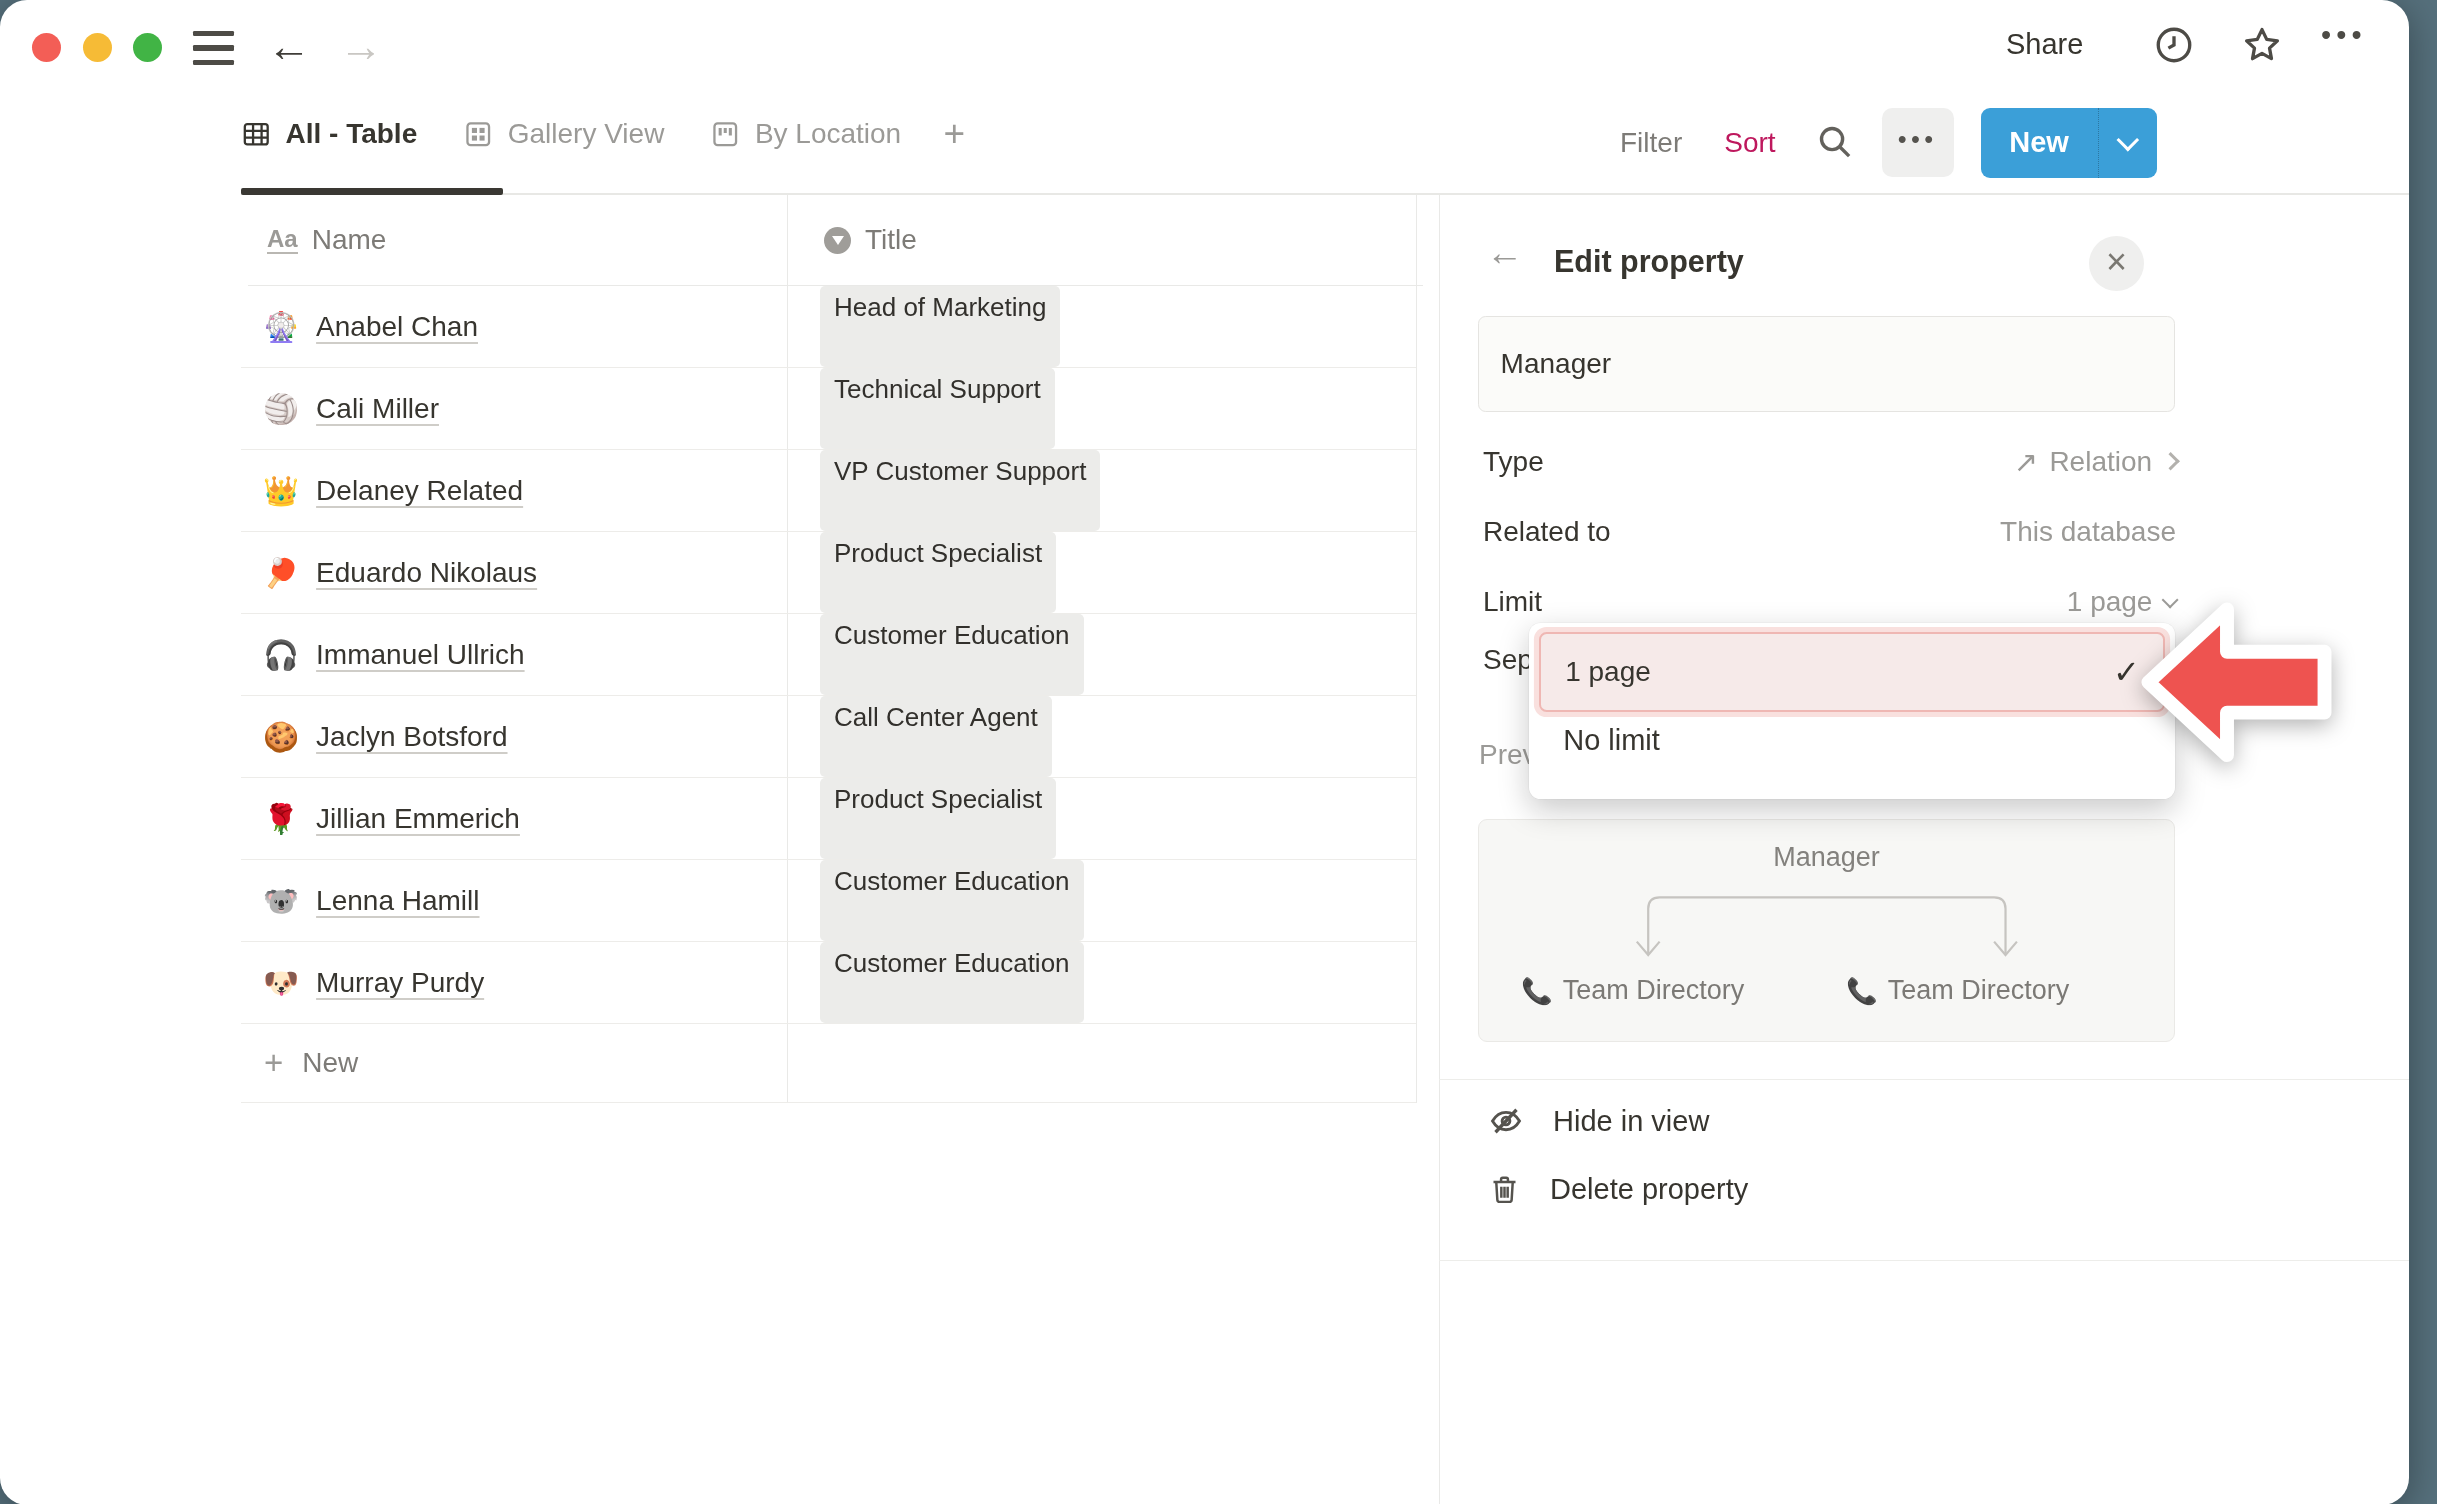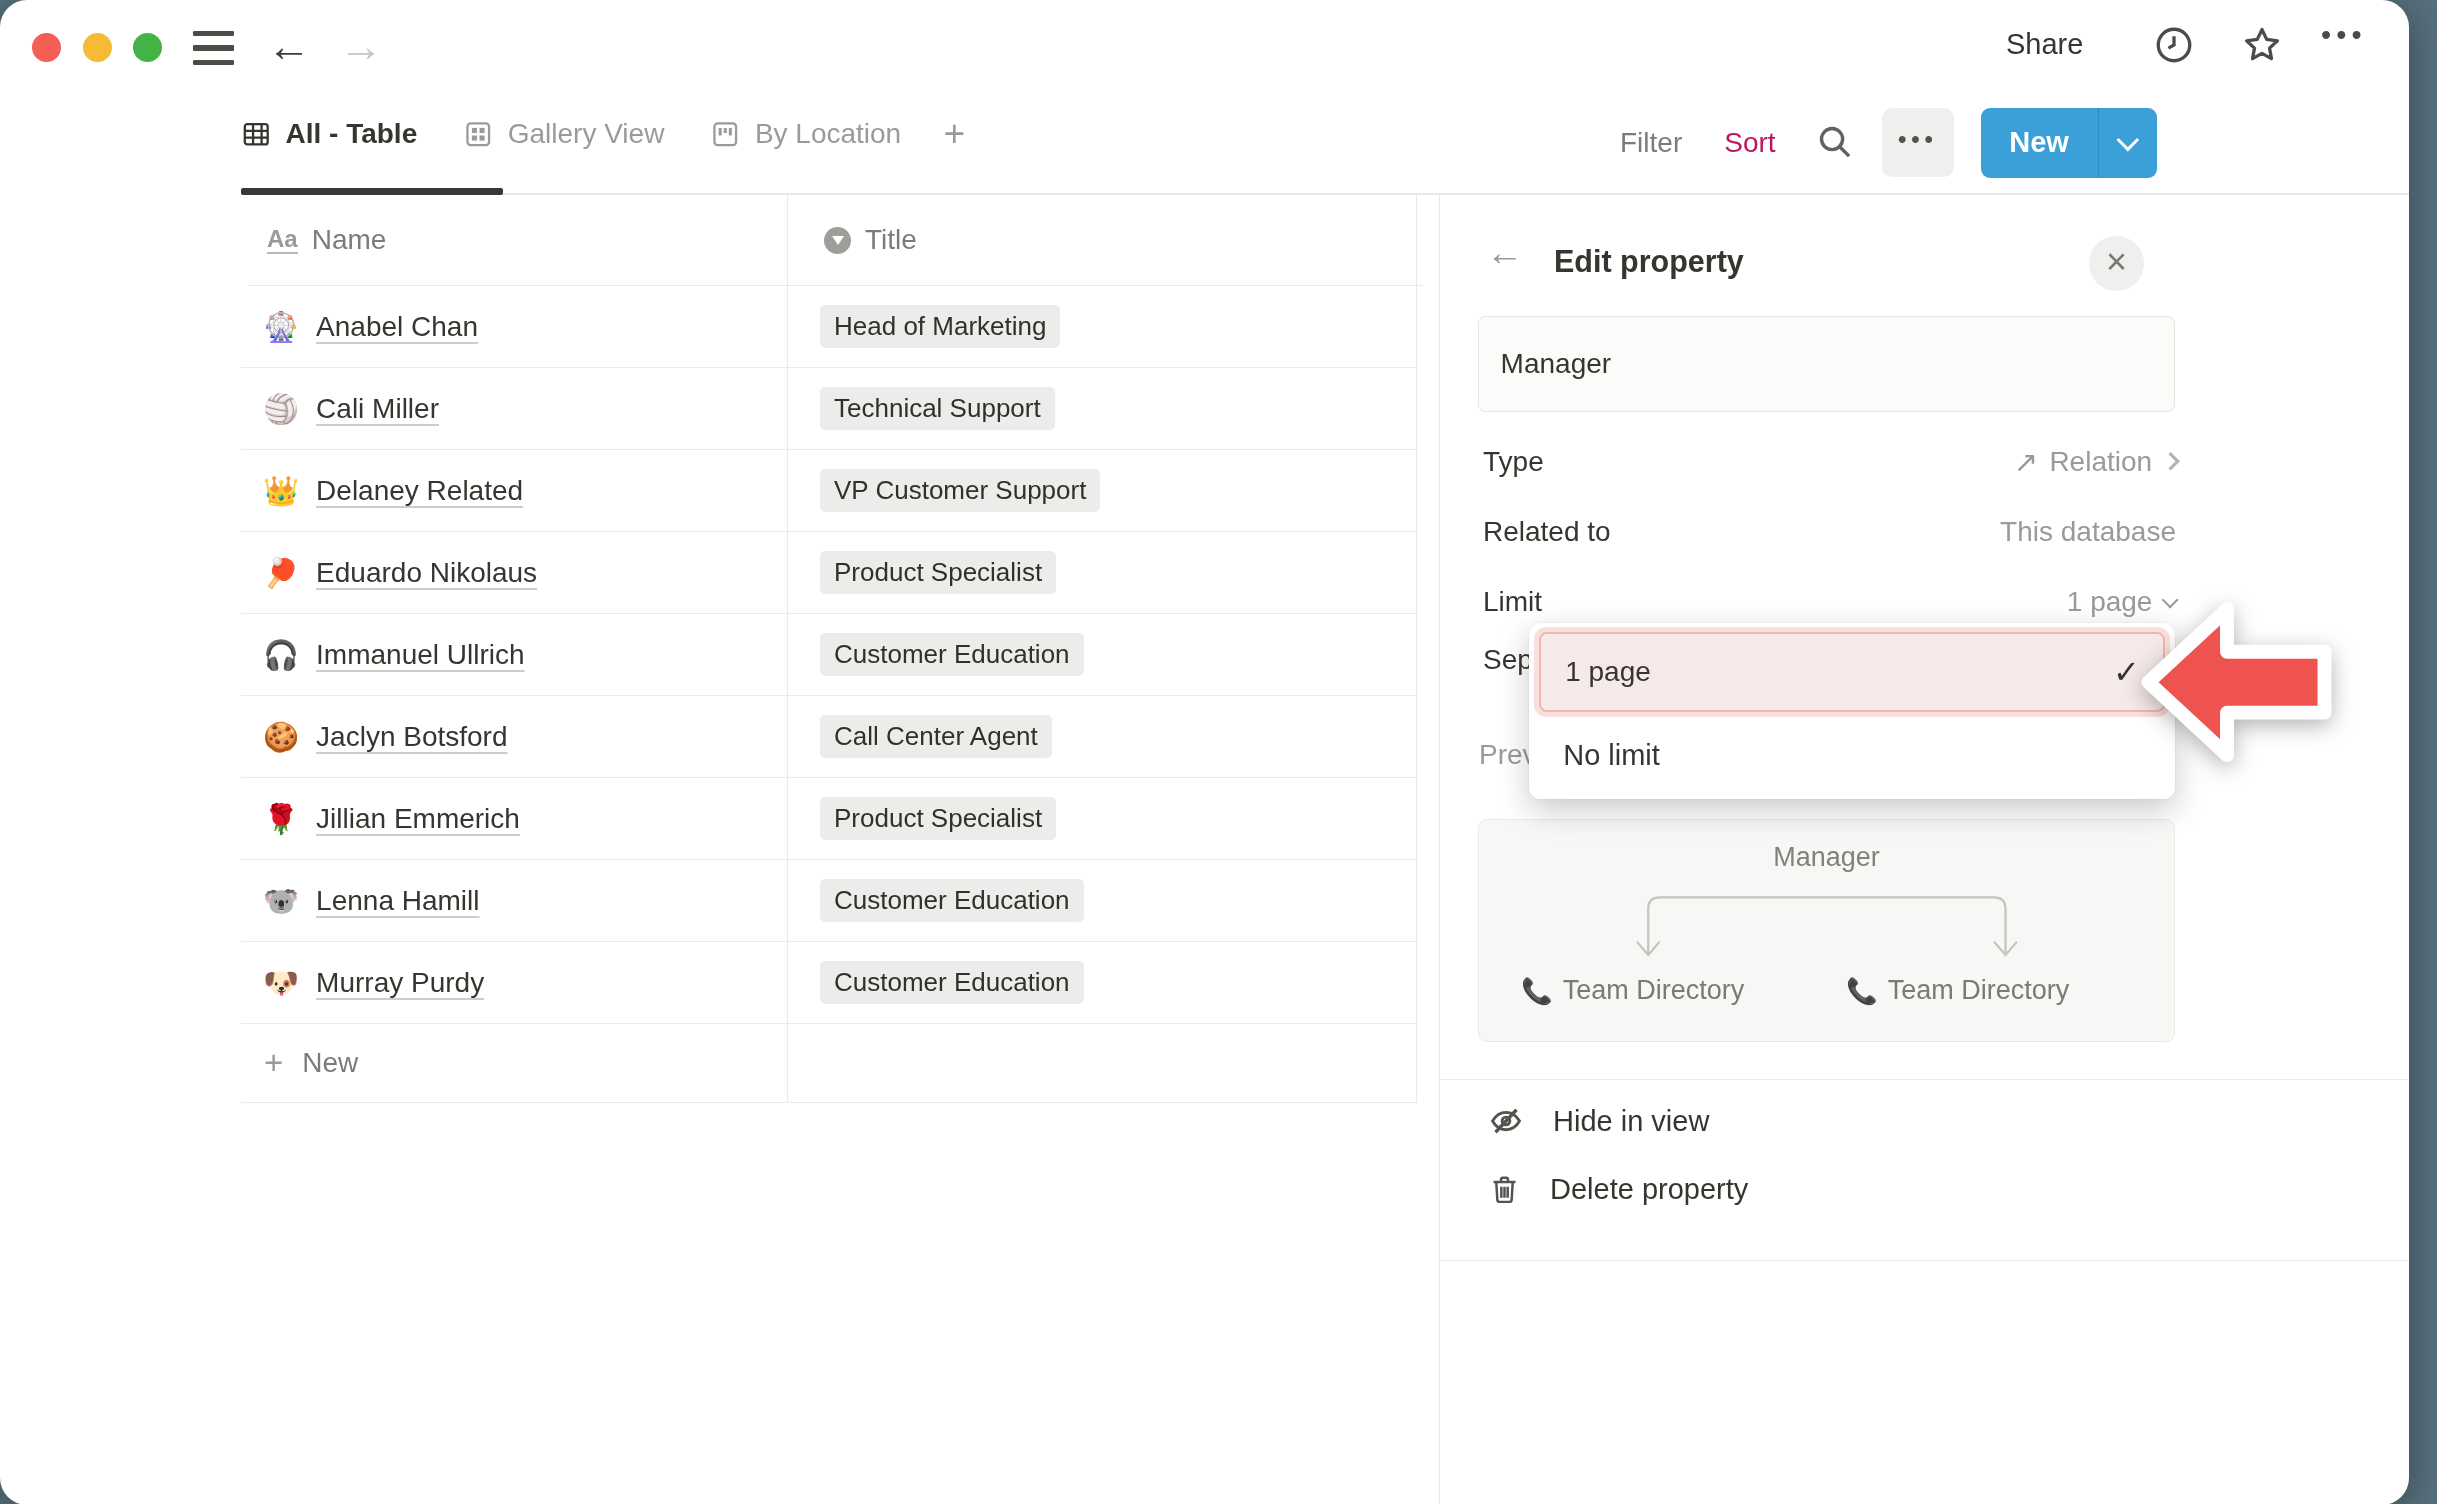--- a/index.html
+++ b/index.html
@@ -59,21 +59,21 @@
   .hcell.name{left:19px;} .hcell.title{left:576px;}
   .aa-icon{font-size:24px;color:#9b9a97;border-bottom:2.5px solid #b9b7b2;line-height:1.05;font-weight:600;}
   .select-icon{width:27px;height:27px;border-radius:50%;background:#9f9d99;display:flex;align-items:center;justify-content:center;}
   .select-icon i{width:0;height:0;border-left:6.3px solid transparent;border-right:6.3px solid transparent;border-top:9px solid #fff;display:block;margin-top:1.9px;}
 
   .rows{position:absolute;left:241px;top:286px;width:1175px;}
   .trow{position:relative;height:82px;border-bottom:1.3px solid #edece9;box-sizing:border-box;cursor:pointer;}
   .namecell{position:absolute;left:21.6px;top:0;height:100%;display:flex;align-items:center;gap:16.5px;}
   .emoji{font-size:29px;width:37px;text-align:center;}
   .pname{font-size:28px;font-weight:500;color:#37352f;text-decoration:underline;text-decoration-color:#cfcdc8;text-decoration-thickness:1.9px;text-underline-offset:6.3px;}
-  .titlecell{position:absolute;left:579px;top:0;height:100%;display:flex;align-items:center;}
+  .titlecell{position:absolute;left:579px;top:0;height:100%;display:flex;}
   .chip{background:#ececea;border-radius:5.1px;padding:6.3px 14px;font-size:26px;color:#32302c;}
   .newrow{position:relative;height:79px;border-bottom:1.3px solid #edece9;display:flex;align-items:center;gap:19px;padding-left:23px;box-sizing:border-box;color:#9b9a97;cursor:pointer;}
   .newrow .plus{font-size:33px;font-weight:300;}
   .newrow .lbl{font-size:28px;color:#7d7b77;}
 
   
   .panel-div{position:absolute;left:1439px;top:195px;width:1.3px;height:1310px;background:#e9e9e7;}
   .panel-back{position:absolute;left:1486px;top:232px;font-size:37px;color:#9b9a97;cursor:pointer;}
   .panel-title{position:absolute;left:1554px;top:244px;font-size:30.5px;font-weight:700;color:#37352f;}
   .panel-close{position:absolute;left:2089px;top:236px;width:55px;height:55px;border-radius:50%;background:#efefee;display:flex;align-items:center;justify-content:center;cursor:pointer;}
@@ -84,21 +84,21 @@
   .prop-row .pvalue{font-size:28px;color:#9b9a97;display:flex;align-items:center;gap:11.4px;cursor:pointer;}
   .row-type{top:427px;} .row-related{top:497px;} .row-limit{top:567px;}
   .rel-arrow{font-size:29px;color:#9b9a97;}
   .clipped-sep{position:absolute;left:1483px;top:644px;font-size:28px;color:#37352f;}
   .clipped-prev{position:absolute;left:1479px;top:739px;font-size:28px;color:#9b9a97;}
 
   .dropdown{position:absolute;left:1529px;top:623px;width:646px;height:176px;background:#fff;border-radius:11.4px;box-shadow:0 10.2px 30.5px rgba(15,15,15,.22),0 0 0 0.6px rgba(15,15,15,.05);z-index:5;}
   .opt-selected{position:absolute;left:10.2px;top:9px;right:10.2px;height:80px;background:#f6eae9;border:2.5px solid #efb7b3;border-radius:7.6px;box-shadow:0 0 0 5.1px #f9e0de;box-sizing:border-box;display:flex;align-items:center;cursor:pointer;}
   .opt-selected .olabel{font-size:28px;color:#37352f;margin-left:24px;}
   .opt-selected .check{position:absolute;right:23px;font-size:32px;color:#37352f;}
-  .opt-plain{position:absolute;left:10.2px;top:116px;right:10.2px;height:63px;display:flex;cursor:pointer;}
+  .opt-plain{position:absolute;left:10.2px;top:86px;right:10.2px;height:63px;display:flex;align-items:center;cursor:pointer;}
   .opt-plain .olabel{font-size:29px;color:#37352f;margin-left:24px;}
 
   .preview-box{position:absolute;left:1478px;top:819px;width:697px;height:223px;background:#f7f7f5;border:1.3px solid #eae9e6;border-radius:9px;box-sizing:border-box;}
   .preview-title{position:absolute;left:0;right:0;top:21.6px;text-align:center;font-size:27px;color:#83817d;}
   .preview-box svg{position:absolute;left:0;top:0;}
   .pchild{position:absolute;top:155px;display:flex;align-items:center;gap:10.2px;font-size:27px;color:#7b7975;}
   .pchild .picon{font-size:25.4px;color:#4d4b46;}
   .pchild.c1{left:42px;} .pchild.c2{left:367px;}
 
   .hdiv{position:absolute;left:1439px;width:970px;height:1.3px;background:#ededea;}

